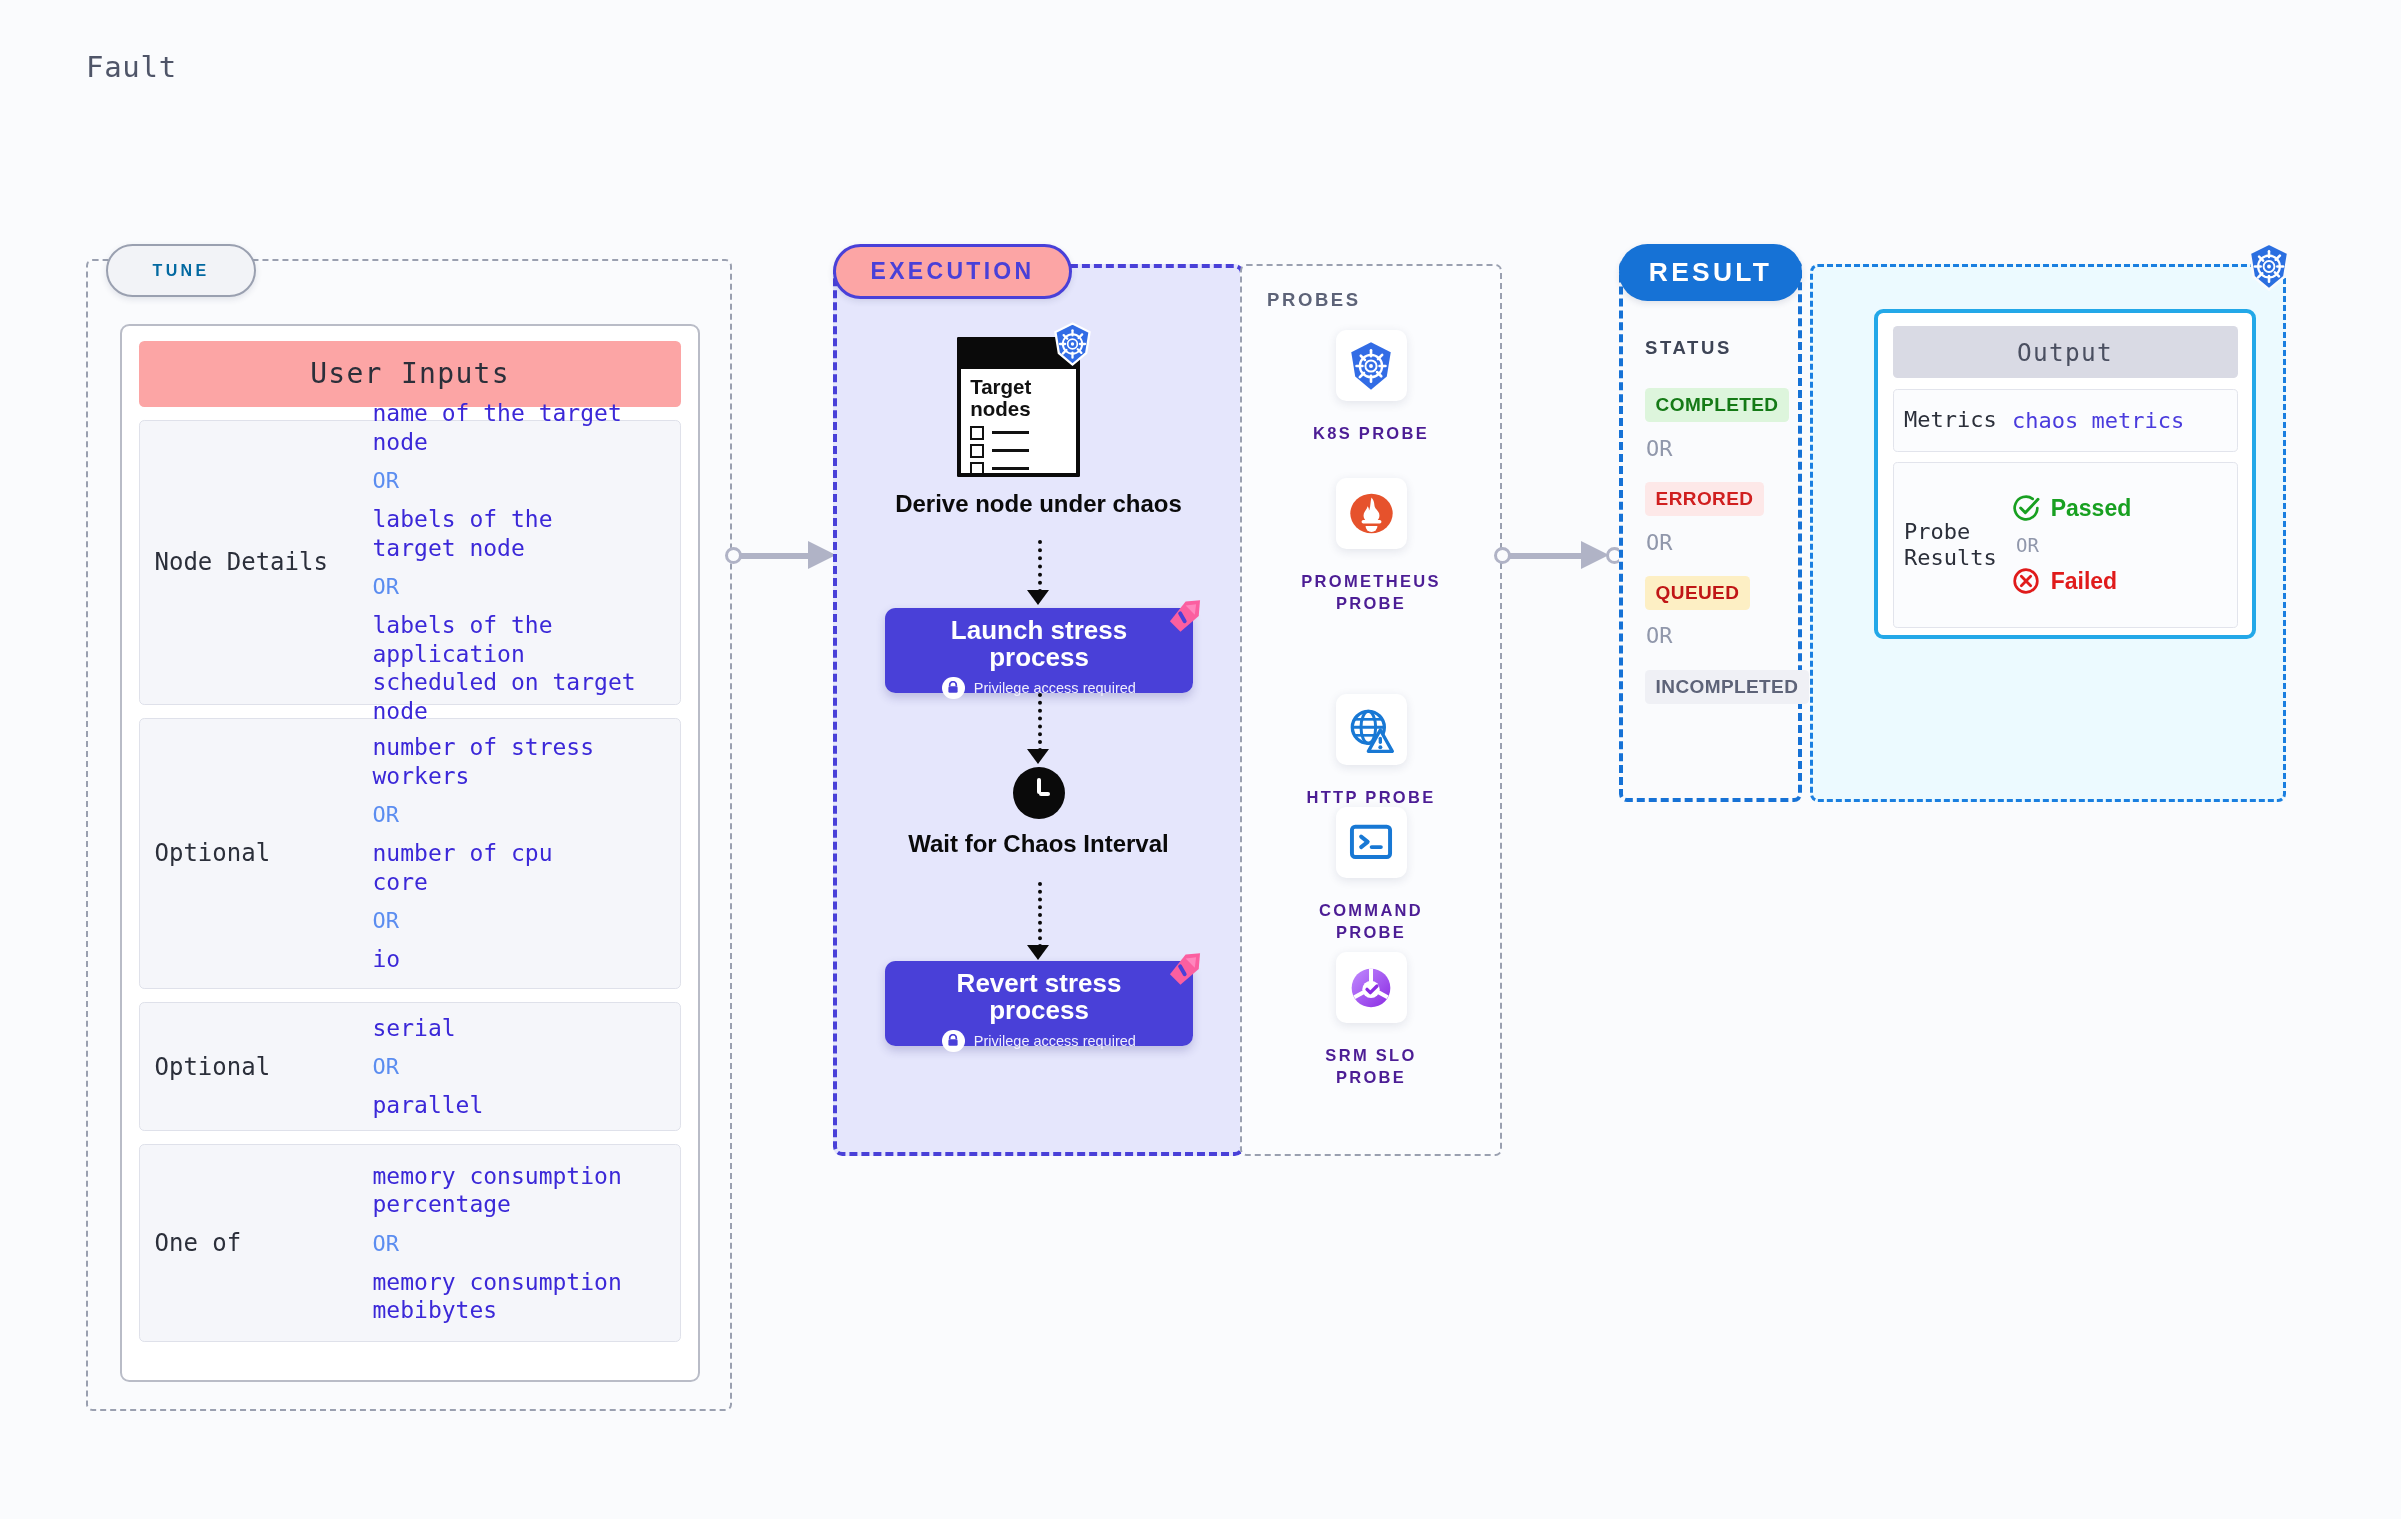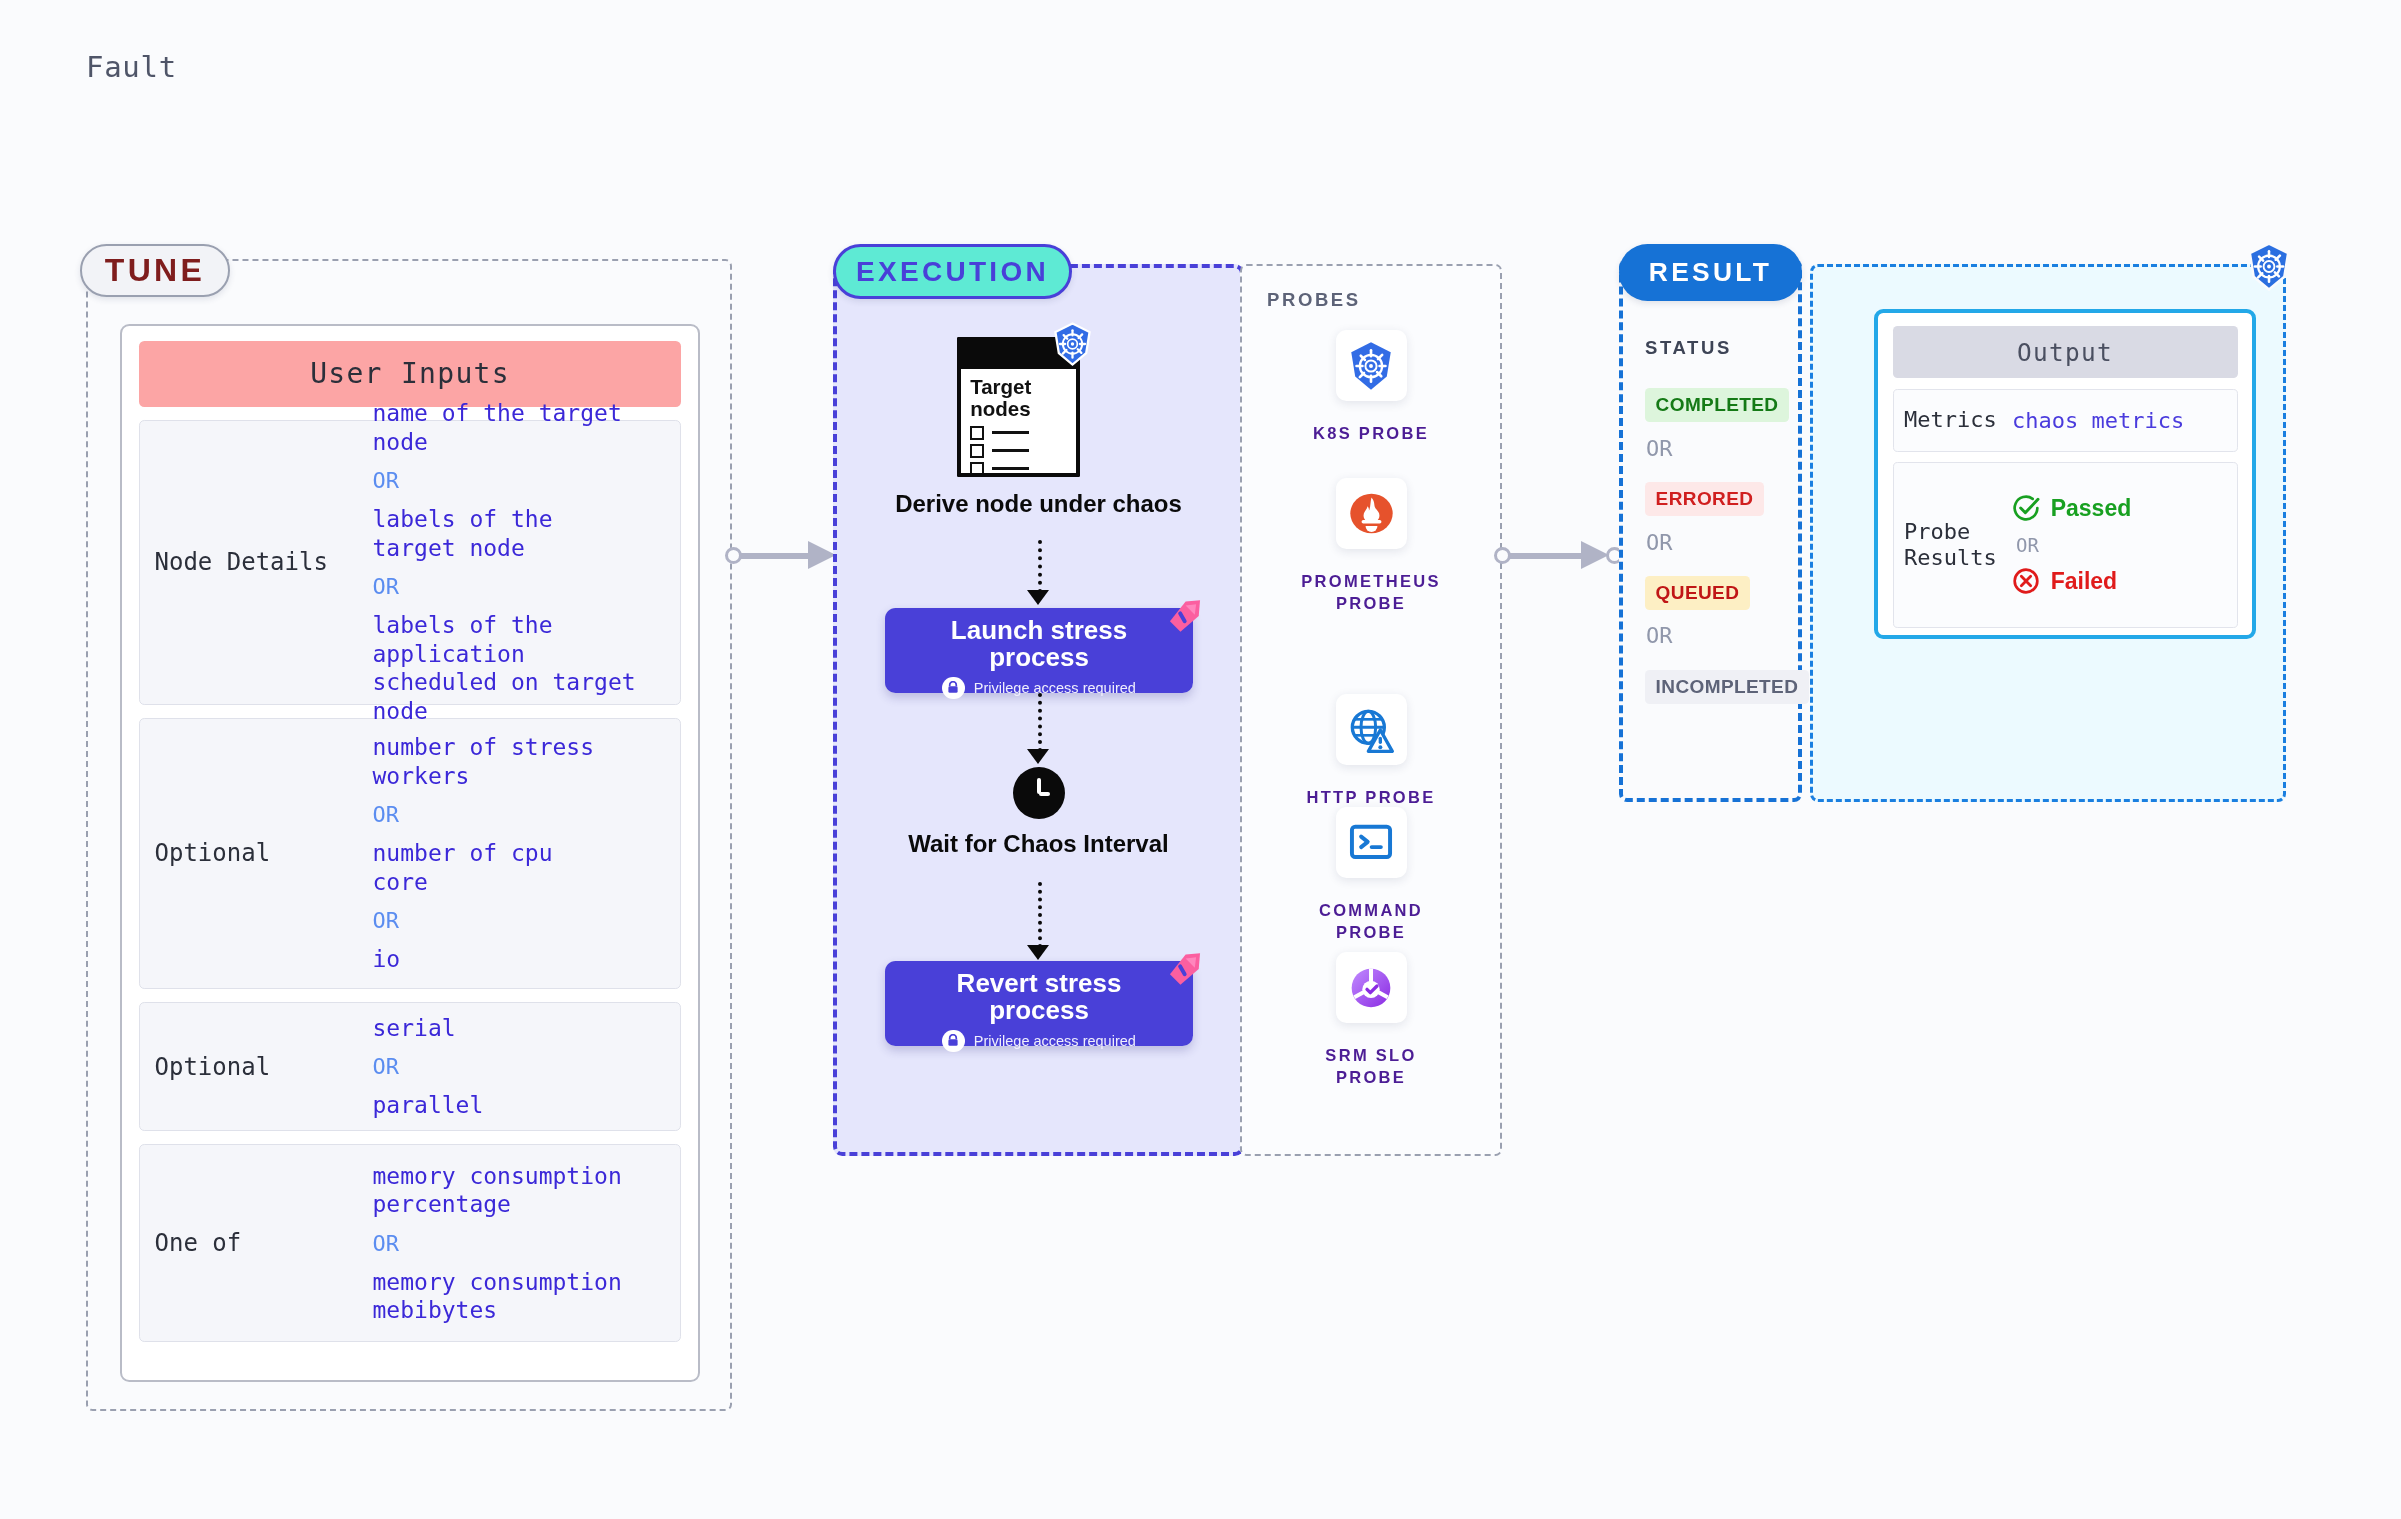--- a/index.html
+++ b/index.html
@@ -46,28 +46,28 @@
     border: 3.3px dashed #1a7fe0; border-radius: 8px; background: #ecfaff;
   }
 
   
   .badge-pill {
     position: absolute; display: flex; align-items: center; justify-content: center;
     border-radius: 660px; font-weight: bold; letter-spacing: 3.3px;
     box-shadow: 0 2.6px 6.6px rgba(40,50,90,.12);
   }
   .badge-tune {
-    left: 80px; top: 244px; width: 150px; height: 53px;
-    background: #f2f3f7; border: 2.6px solid #9aa0b0; color: #7f1d1d;
-    font-size: 32px; font-family: "Liberation Sans", sans-serif;
+    left: 106px; top: 244px; width: 150px; height: 53px;
+    background: #f2f3f7; border: 2.6px solid #9aa0b0; color: #0369a1;
+    font-size: 16px; font-family: "Liberation Sans", sans-serif;
   }
   .badge-exec {
     left: 833px; top: 244px; width: 239px; height: 55px;
-    background: #5eead4; border: 3.3px solid #4940d8; color: #4940d8;
-    font-size: 28px;
+    background: #fca5a5; border: 3.3px solid #4940d8; color: #4940d8;
+    font-size: 23px;
   }
   .badge-result {
     left: 1619px; top: 244px; width: 183px; height: 57px;
     background: #1672d6; border: none; color: #ffffff; font-size: 26.4px;
   }
 
   
   .ui-card {
     position: absolute; left: 120px; top: 324px; width: 580px; height: 1058px;
     background: #ffffff; border: 2.6px solid #b9bcc7; border-radius: 9.2px;

